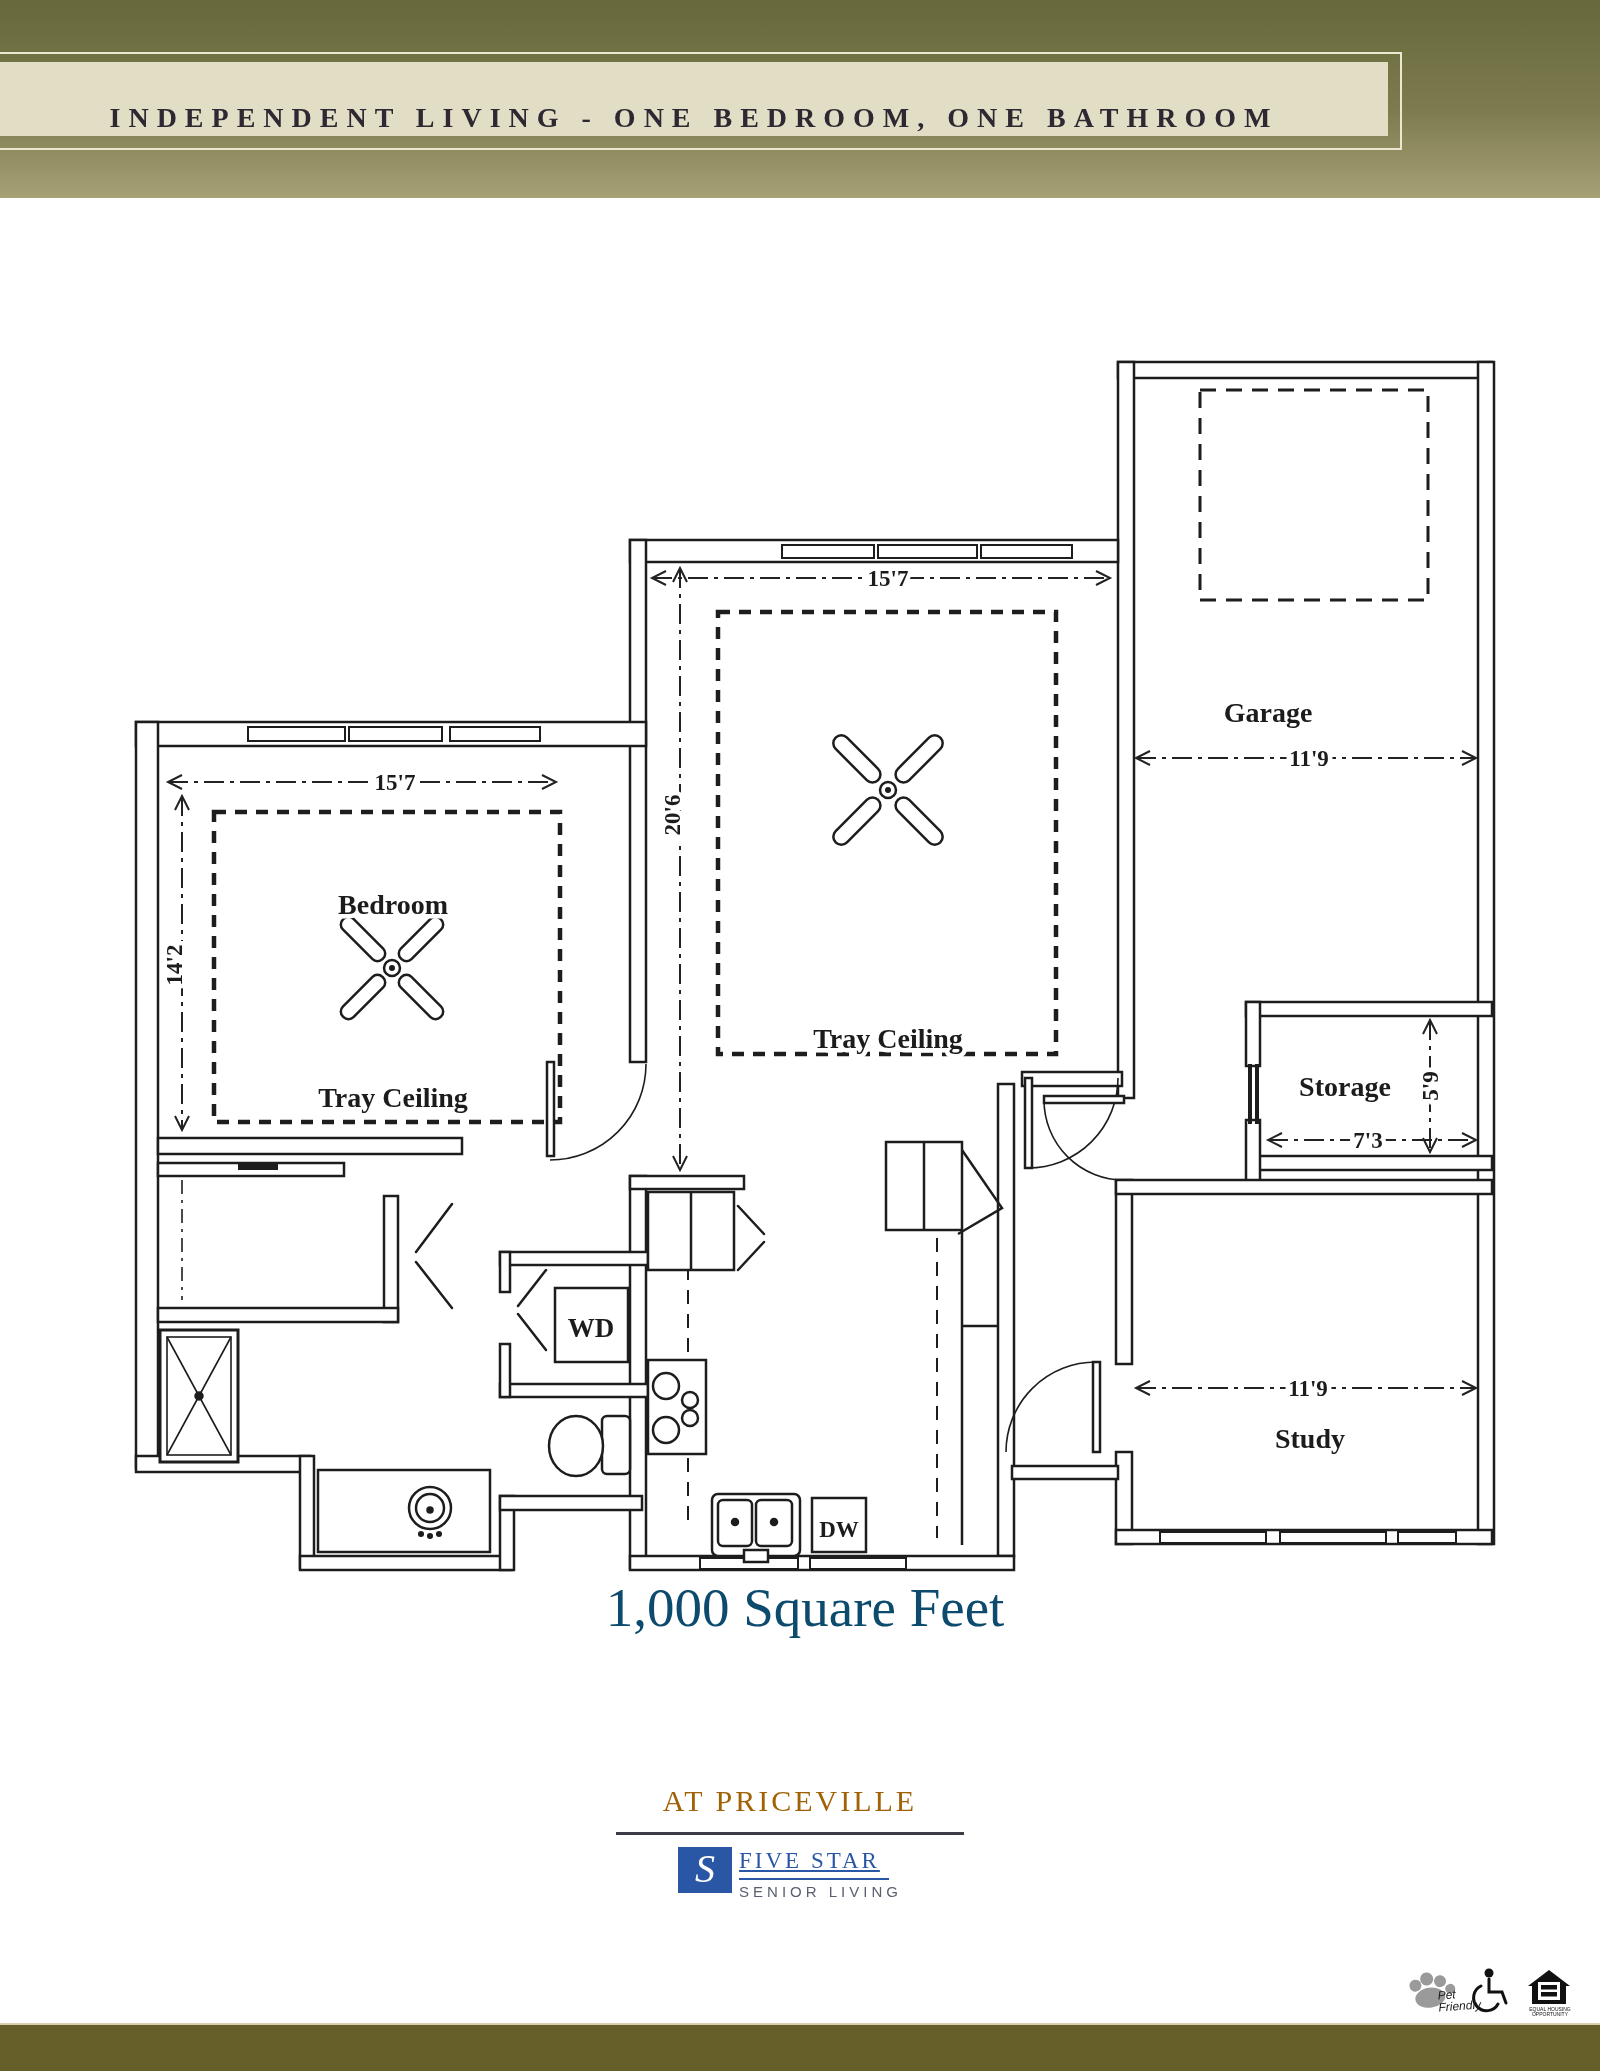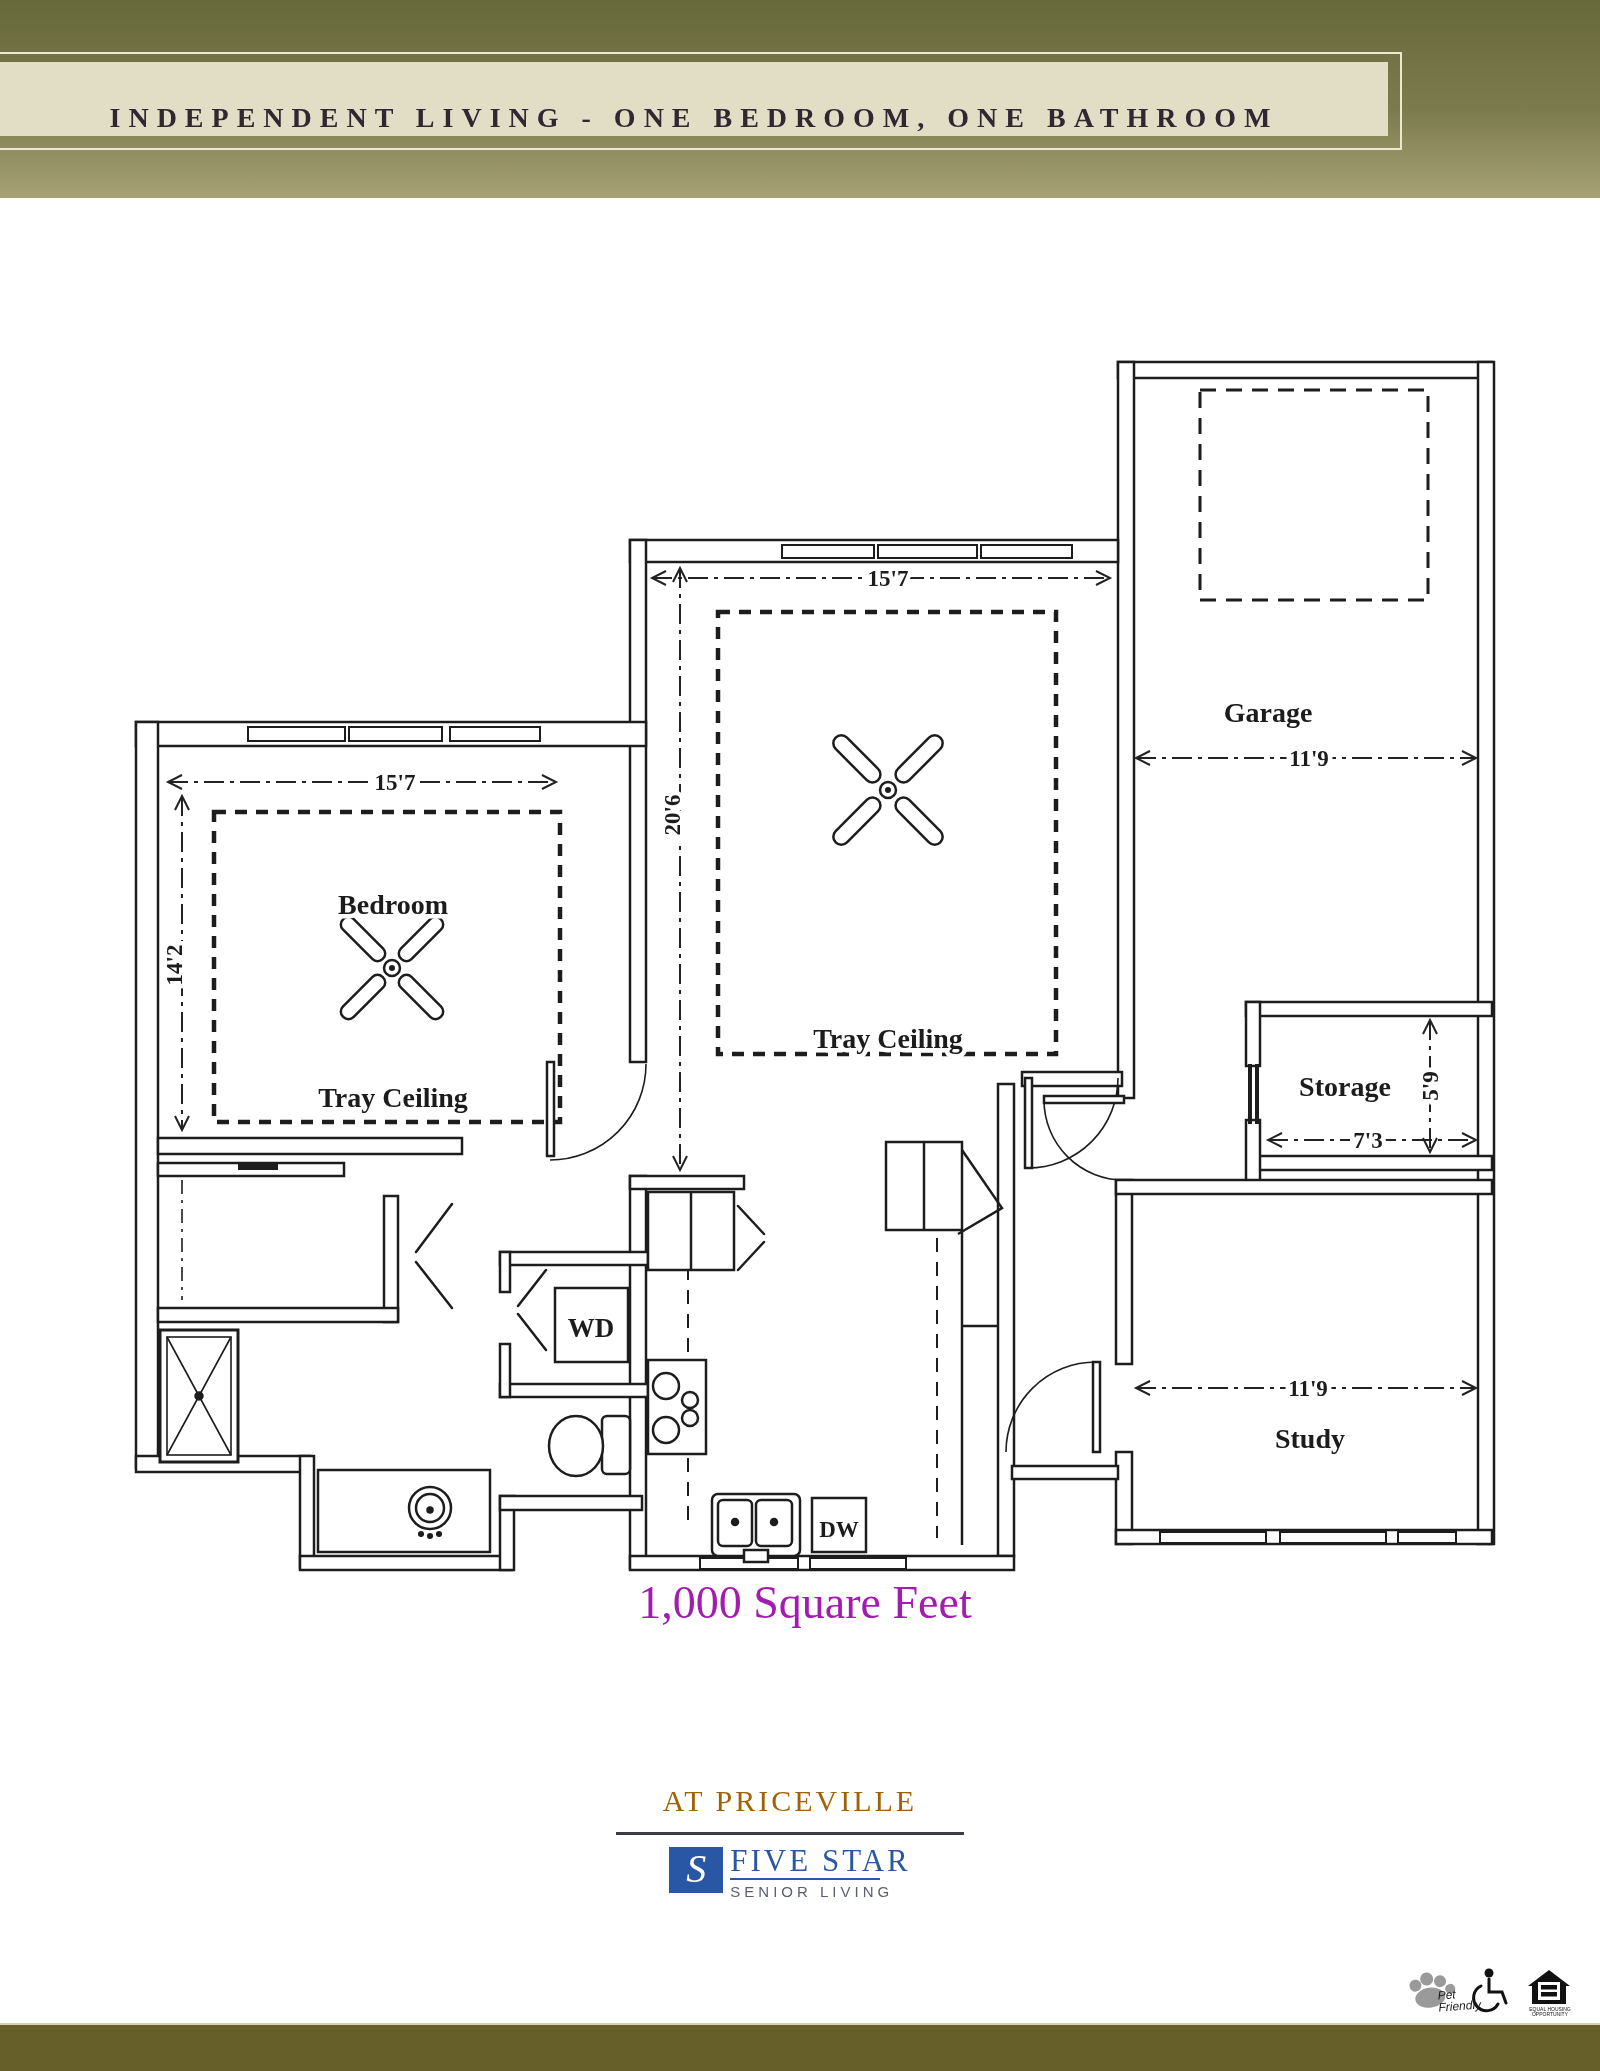--- a/index.html
+++ b/index.html
@@ -9,31 +9,31 @@
   .hdr-band{position:absolute;left:0;top:0;width:1600px;height:198px;
             background:linear-gradient(#67693a,#7c7b4e 55%,#a7a176);}
   .hdr-outline{position:absolute;left:-12px;top:52px;width:1410px;height:94px;
                border:2px solid #ece7d0;}
   .hdr-panel{position:absolute;left:0;top:62px;width:1388px;height:74px;
              background:#e2ddc5;display:flex;align-items:center;}
   .hdr-title{width:100%;text-align:center;font-size:28px;font-weight:700;
              letter-spacing:8px;color:#2f2833;white-space:nowrap;margin-top:38px;}
   
   .caption{position:absolute;left:405px;top:1576px;width:800px;text-align:center;
-           font-size:46px;color:#a21caf;}
+           font-size:55px;color:#0c4a6e;}
   
   .logo{position:absolute;left:440px;top:1768px;width:700px;text-align:center;}
   .logo-name{font-size:42px;letter-spacing:7px;color:#2a57a5;}
   .logo-sub{font-size:30px;letter-spacing:3px;color:#a16207;margin-top:16px;}
   .logo-rule{margin:14px auto 12px auto;width:348px;height:3px;background:#3c3c46;}
   .fs-row{display:flex;justify-content:center;align-items:flex-start;}
   .fs-square{width:54px;height:46px;background:#2a57a5;color:#ffffff;
              font-style:italic;font-size:40px;line-height:44px;text-align:center;}
   .fs-col{margin-left:7px;text-align:left;}
-  .fs-name{font-size:31px;letter-spacing:3px;color:#2a57a5;line-height:28px;}
+  .fs-name{font-size:23px;letter-spacing:3px;color:#2a57a5;line-height:28px;text-decoration:underline;}
   .fs-line{width:150px;height:2px;background:#2a57a5;margin:3px 0 3px 0;}
   .fs-sub{font-family:Liberation Sans, sans-serif;font-size:15px;letter-spacing:4px;color:#5a5f70;}
   
   .footer-bar{position:absolute;left:0;top:2023px;width:1600px;height:48px;
               background:#665f2a;border-top:2px solid #d6d0ac;}
   .badges{position:absolute;left:1392px;top:1960px;width:200px;height:62px;}
   .pet-text{position:absolute;left:46px;top:28px;font-family:"Liberation Sans",sans-serif;
             font-style:italic;font-size:12px;line-height:12px;color:#1c1c1c;transform:rotate(-4deg);}
   .ehx{position:absolute;left:128px;top:47px;width:60px;text-align:center;
        font-family:"Liberation Sans",sans-serif;font-size:5px;line-height:5px;color:#111;}

